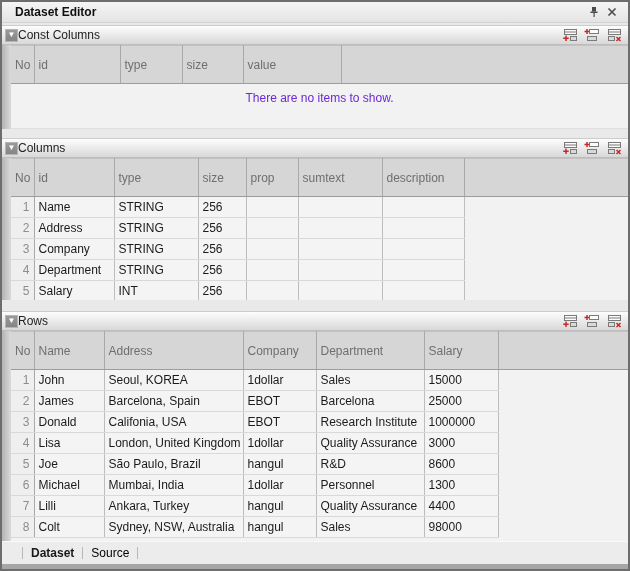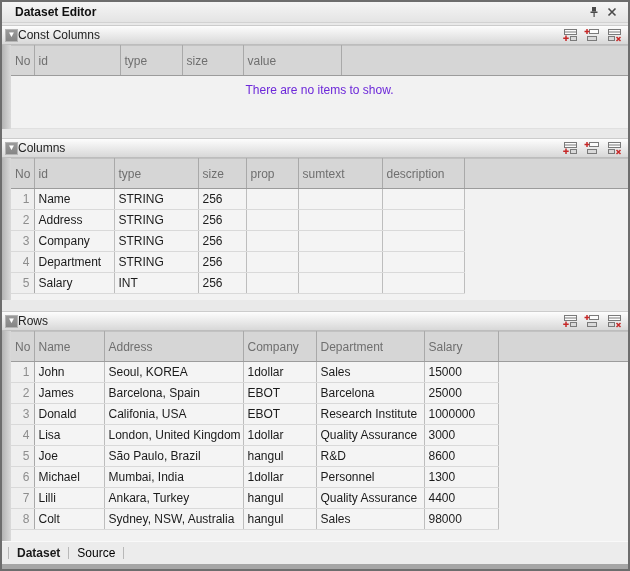--- a/index.html
+++ b/index.html
@@ -55,21 +55,21 @@
   
   .sec-body { display: flex; background: #f2f2f2; overflow: hidden; }
   .sec-body.const-body   { flex: 0 0 84px;  height: 84px; }
   .sec-body.columns-body { flex: 0 0 142px; height: 142px; }
   .sec-body.rows-body    { flex: 0 0 210px; height: 210px; }
   .gutter { flex: 0 0 9px; background: linear-gradient(90deg, #b4b4b4, #dadada); }
   .table-wrap { flex: 1; display: flex; flex-direction: column; }
 
   table { border-collapse: collapse; table-layout: fixed; width: 100%; }
   th {
-    height: 30px; font-size: 12px; font-weight: normal; text-align: left;
+    height: 38px; font-size: 12px; font-weight: normal; text-align: left;
     color: #6f6f6f; background: #d6d6d6;
     padding: 0 2px 0 4px;
     border-right: 1px solid #a9a9a9;
     border-bottom: 1px solid #9c9c9c;
     border-top: 1px solid #c2c2c2;
     overflow: hidden; white-space: nowrap;
   }
   th.fill { border-right: none; }
   td {
     height: 21px; font-size: 12px; color: #1b1b1b; background: #f4f4f4;
@@ -90,21 +90,21 @@
     border-bottom: 1px solid #e0e0e0;
   }
 
   
   .footer {
     margin-top: auto;
     height: 23px; flex: 0 0 23px;
     display: flex; align-items: center;
     background: #ececec;
     border-top: 1px solid #f9f9f9;
-    padding-left: 0; font-size: 12px;
+    padding-left: 14px; font-size: 12px;
   }
   .f-div { width: 1px; height: 12px; background: #b8b8b8; margin: 0 6px; }
   .f-tab { padding: 0 2px; }
   .f-tab.active { font-weight: bold; color: #1a1a1a; }
   .f-tab.inactive { color: #000000; }
   .bottom-strip { height: 5px; flex: 0 0 5px; background: #a6a6a6; }
 </style>
 </head>
 <body>
 

